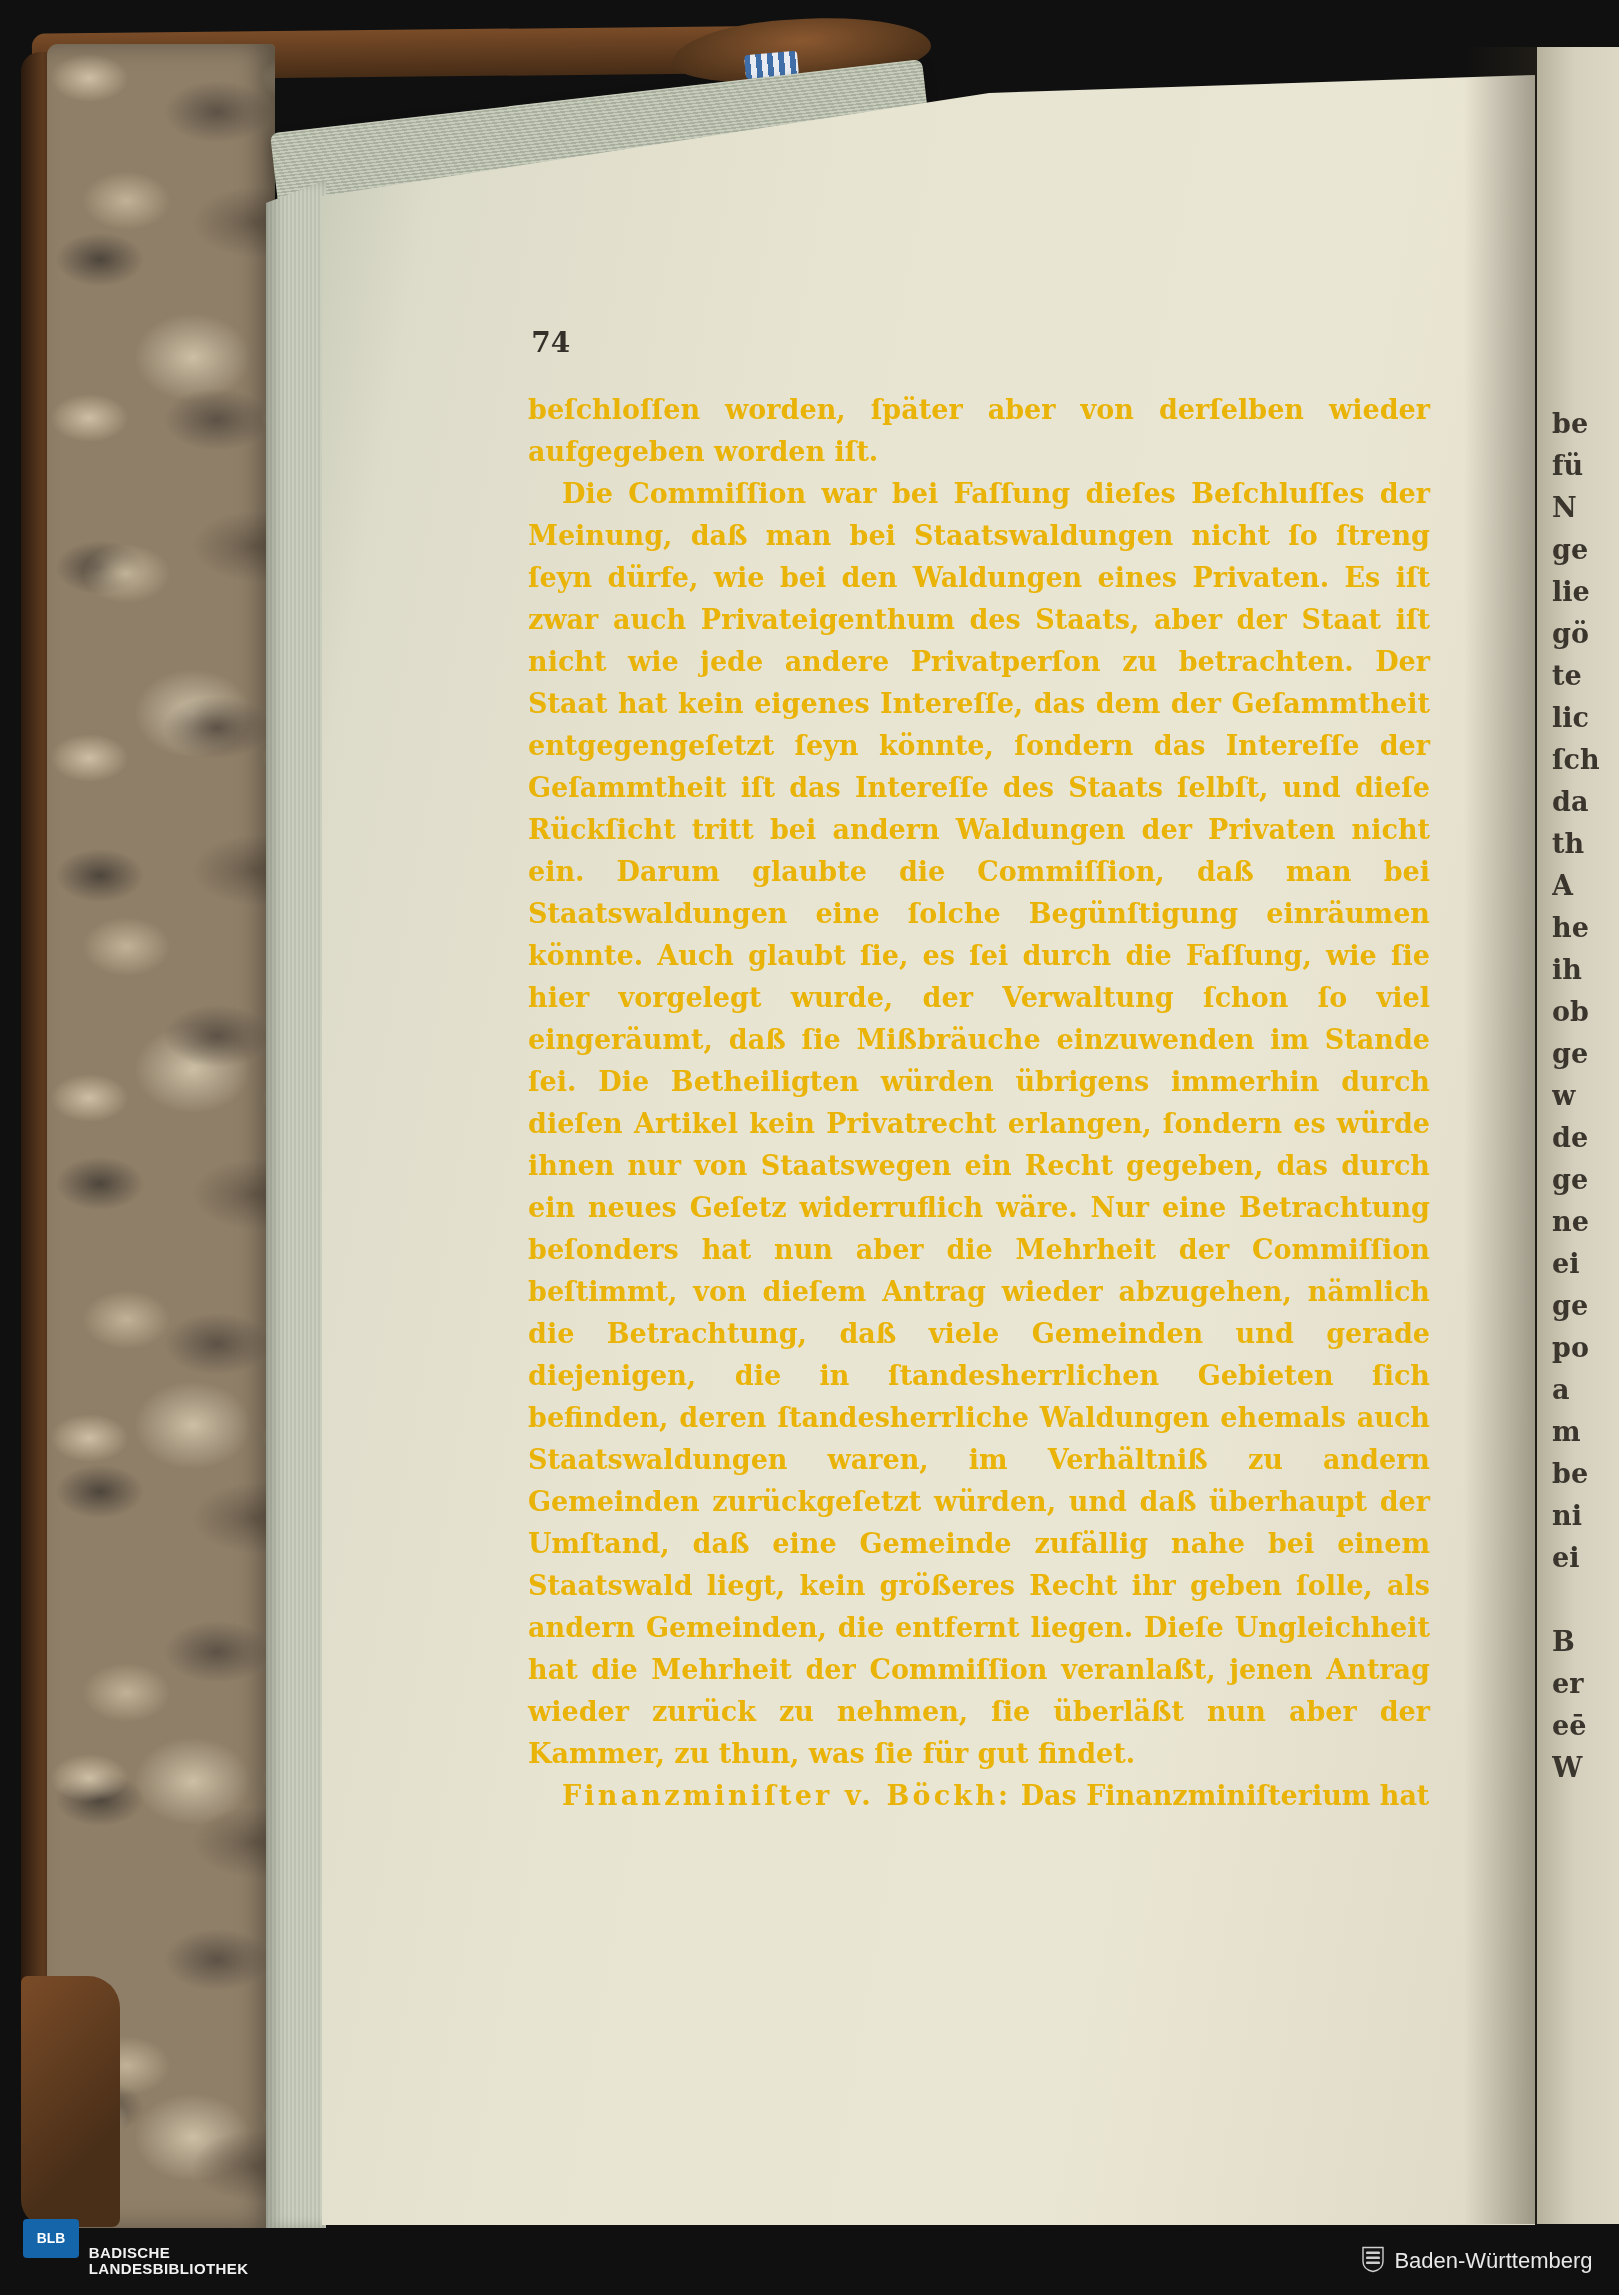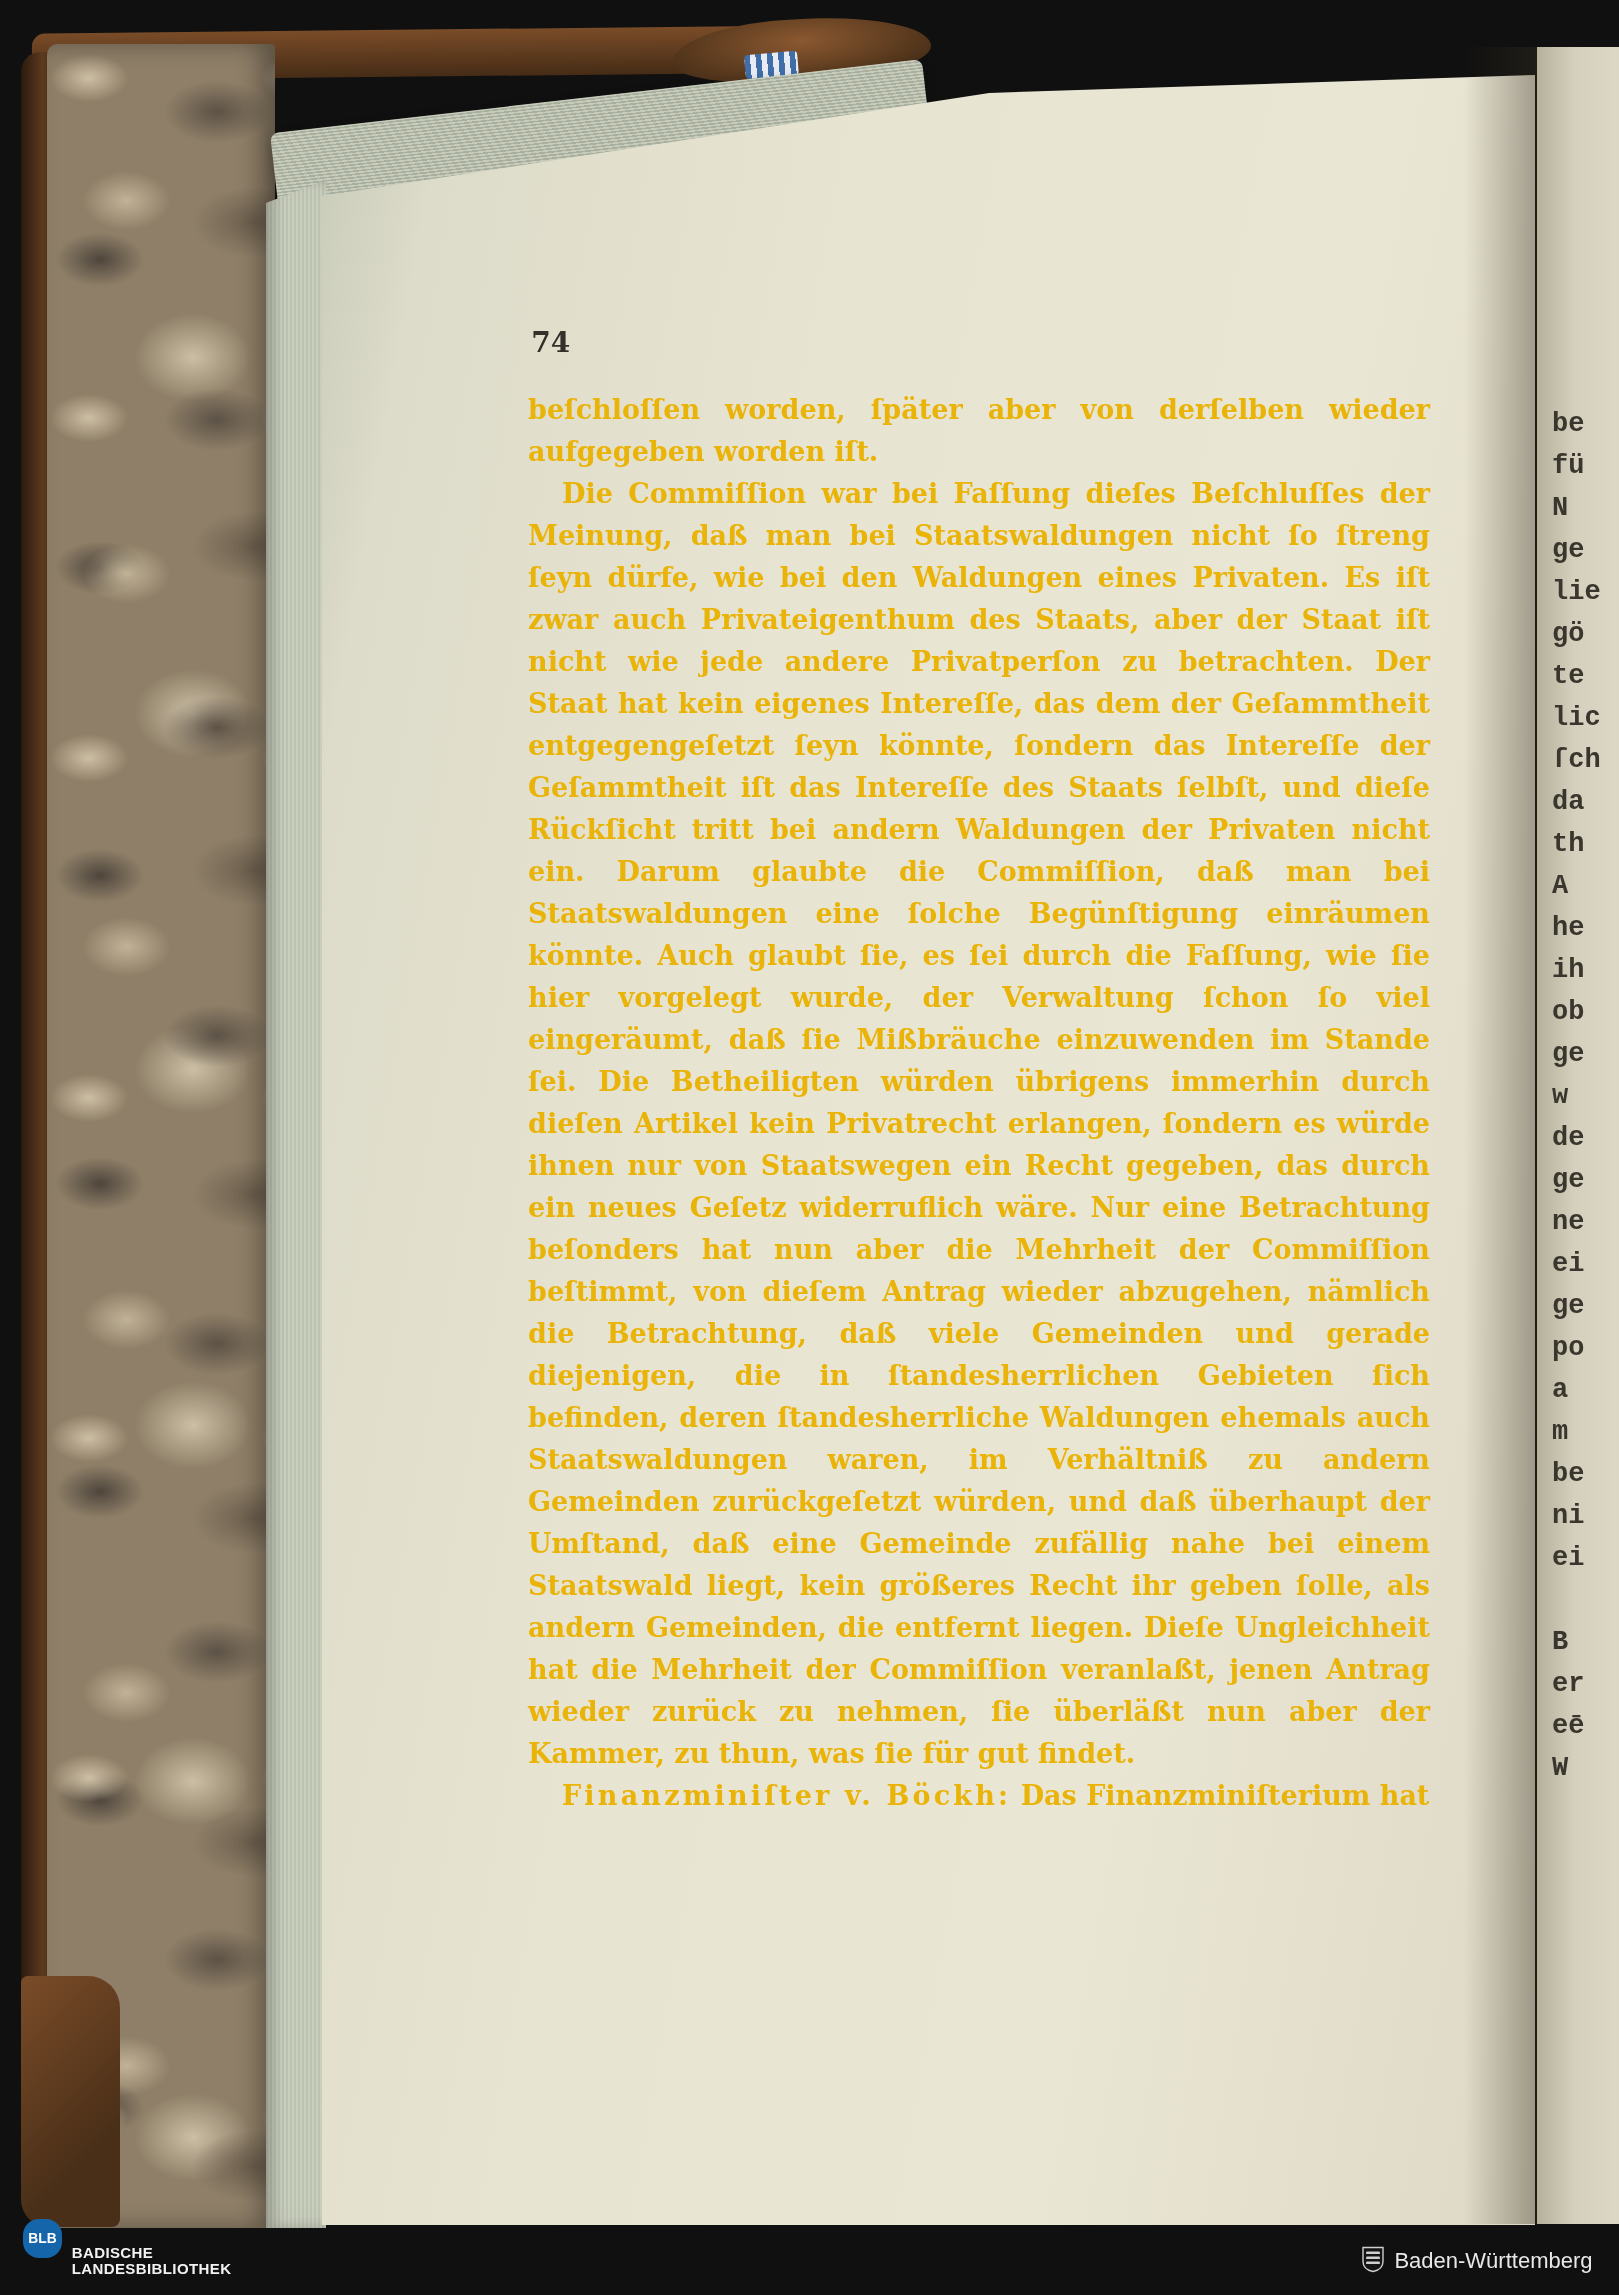--- a/index.html
+++ b/index.html
@@ -105,34 +105,34 @@
   .paras p, .last-para {
     font-size:27px; font-weight:bold; line-height:42px;
     text-align:justify; color:#eab308;
   }
   .paras p:not(:first-child), .last-para { text-indent:34px; }
   .speaker { letter-spacing:3.2px; }
 
   
   .fragments {
     left:1552px; top:403px; width:68px;
-    overflow:hidden; color:#3a362e;font-family:Liberation Mono, monospace;
+    overflow:hidden; color:#3a362e;
   }
   .fragments div {
     height:42px; line-height:42px; font-size:27px; font-weight:bold;
     white-space:nowrap; overflow:hidden;
   }
 
   
   .footer-left {
     left:23px; bottom:18px; display:flex; align-items:center; gap:9.7px;
     font-family:"Liberation Sans", sans-serif;
   }
   .blb-box {
-    width:39px; height:39px; background:#1565ab; border-radius:16px;
+    width:56px; height:39px; background:#1565ab; border-radius:4px;
     color:#ffffff; font-weight:bold; font-size:13.8px;
     display:flex; align-items:center; justify-content:center;
     font-family:"Liberation Sans", sans-serif;
   }
   .library-name { color:#f2f2f2; font-weight:bold; font-size:15px; line-height:16px; letter-spacing:0.4px;margin-top:45px; }
   .footer-right {
     right:27.5px; bottom:21px; display:flex; align-items:flex-end; gap:9.7px;
     font-family:"Liberation Sans", sans-serif;
   }
   .coa { width:24px; height:29px; }

